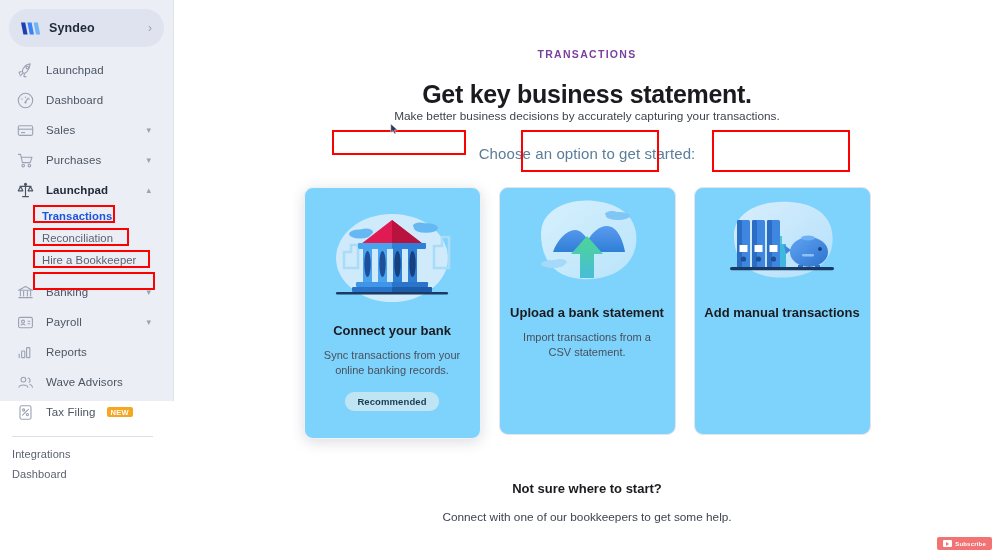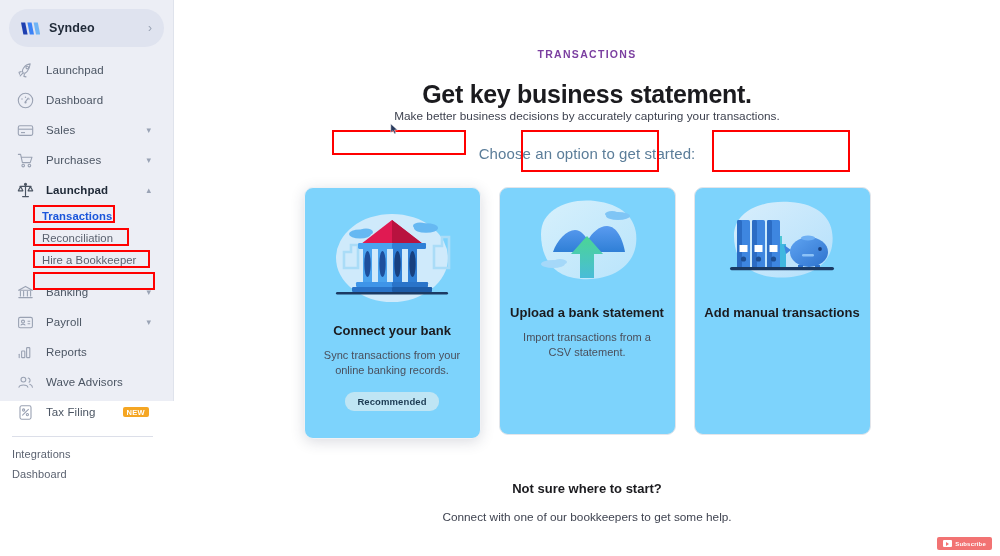--- a/index.html
+++ b/index.html
@@ -80,21 +80,21 @@
   .side-link {
     font-size: 11px; color: #5b6270;
     padding: 4px 0 4px 12px; cursor: pointer;
     letter-spacing: .1px;
   }
   .badge-new {
     background: #f5a623; color: #ffffff;
     font-size: 7.5px; font-weight: 700;
     border-radius: 2px; padding: 2px 4px 1px 4px;
     letter-spacing: .3px; line-height: 1;
-    margin-left: 16px;
+    margin-left: 0;
   }
 
   
   .main {
     flex: 1; height: 556px; background: #ffffff;
     position: relative; overflow: hidden;
     display: flex; flex-direction: column; align-items: center;
   }
   .eyebrow {
     margin-top: 48px;

